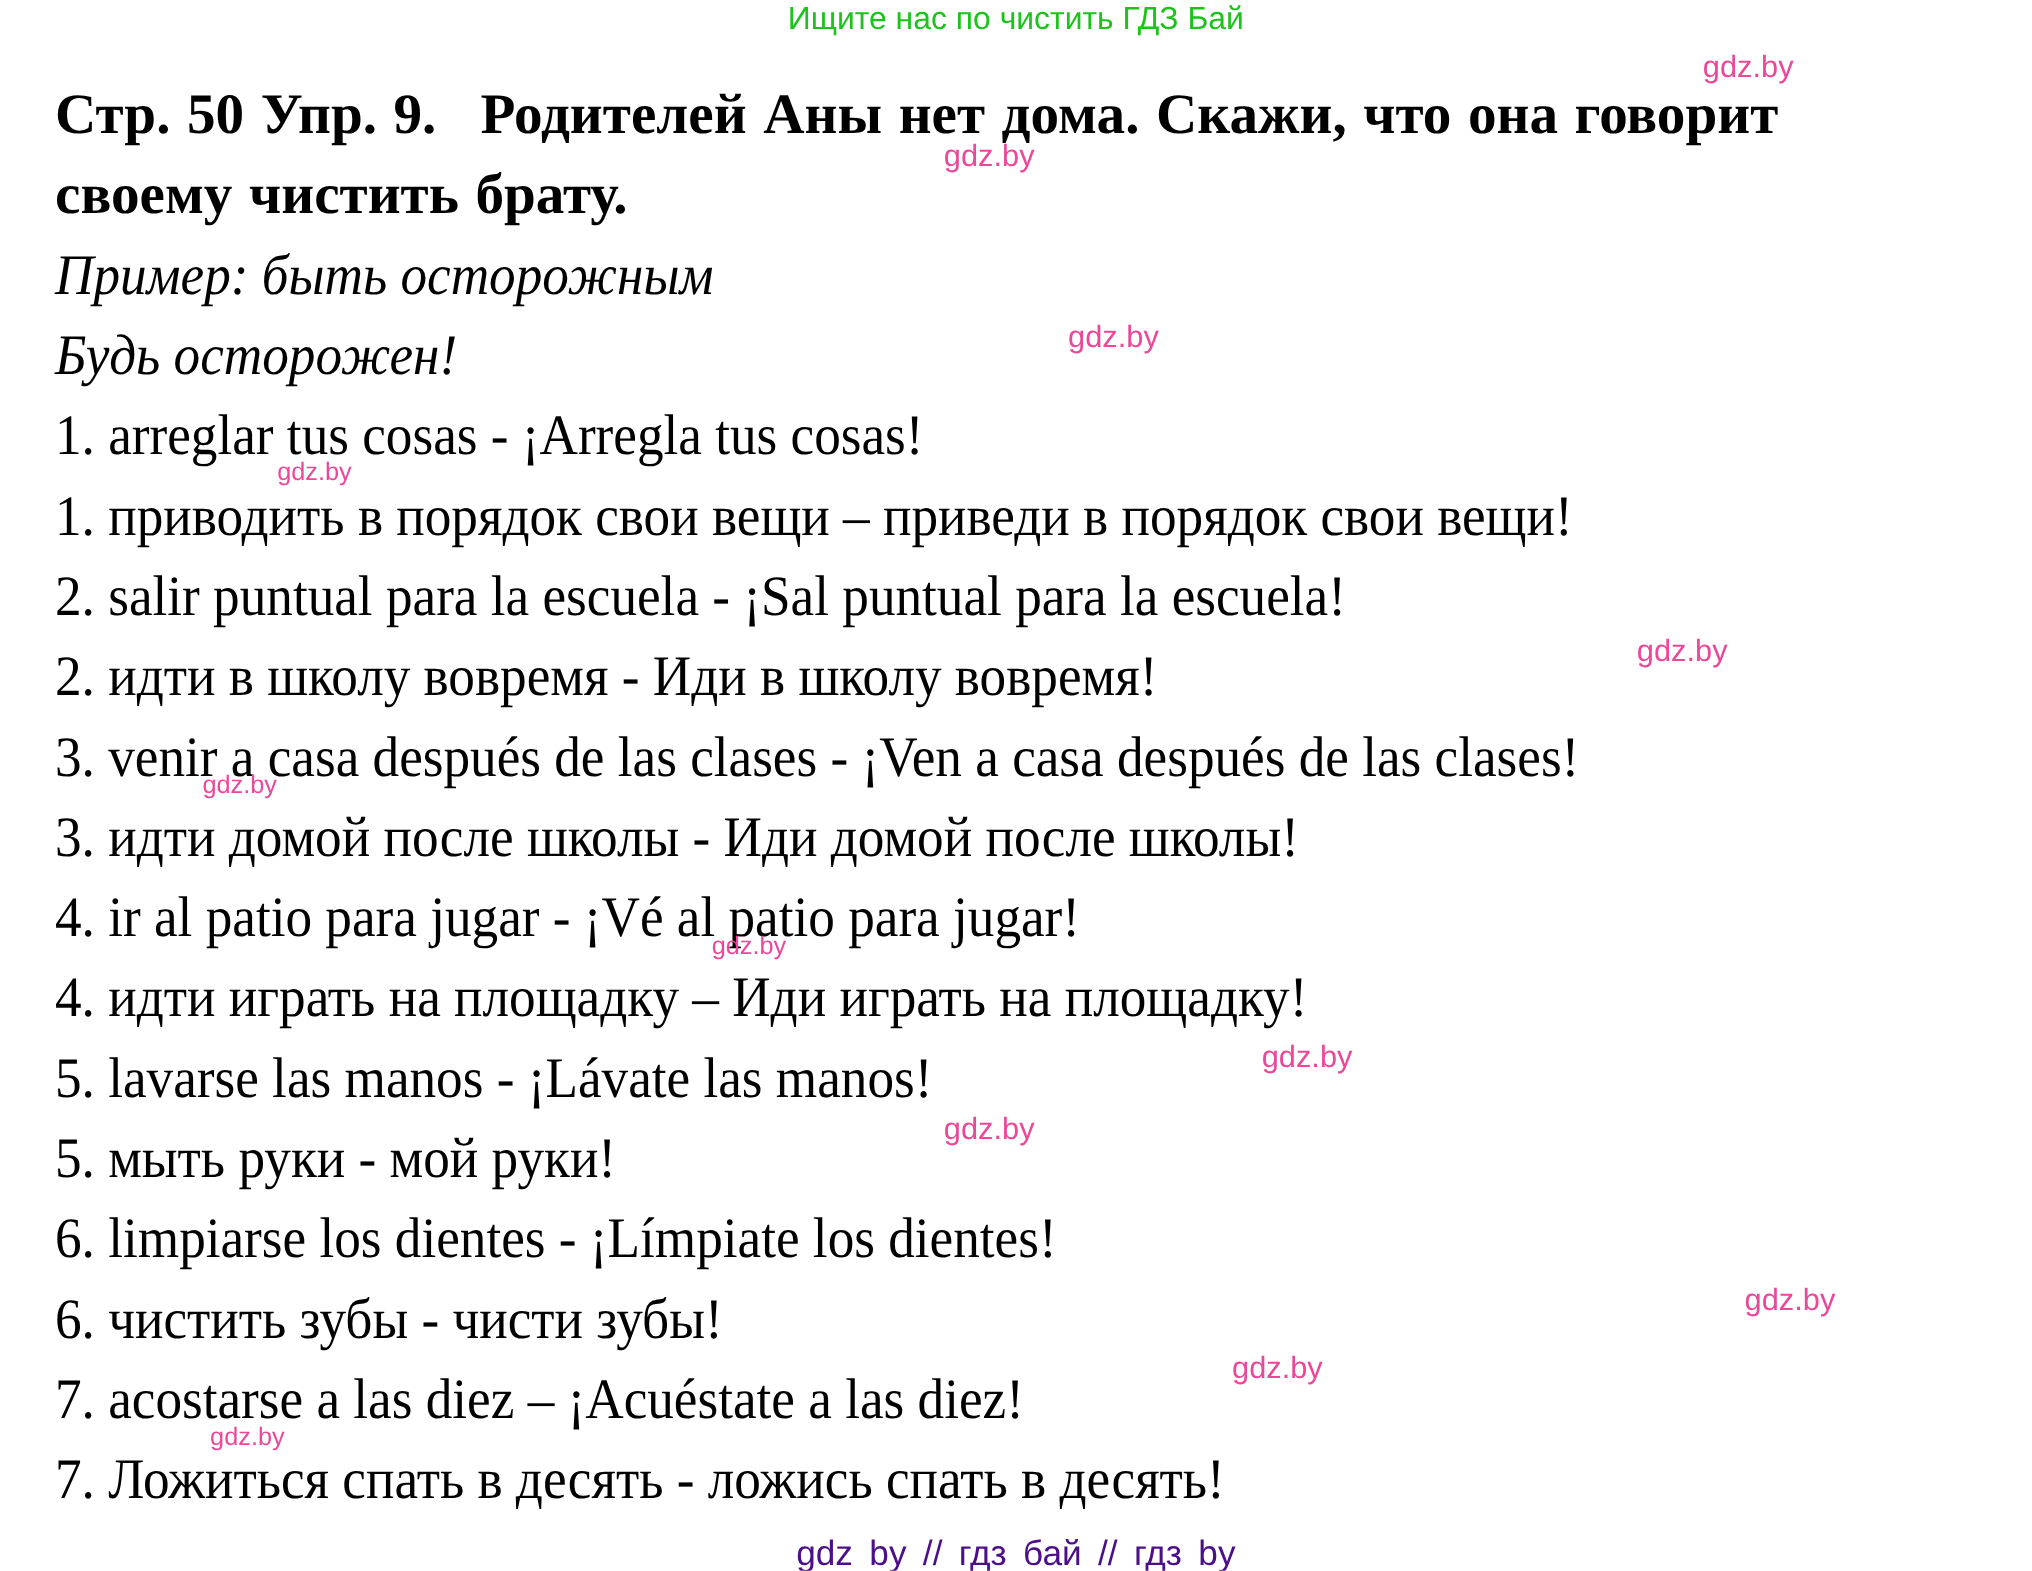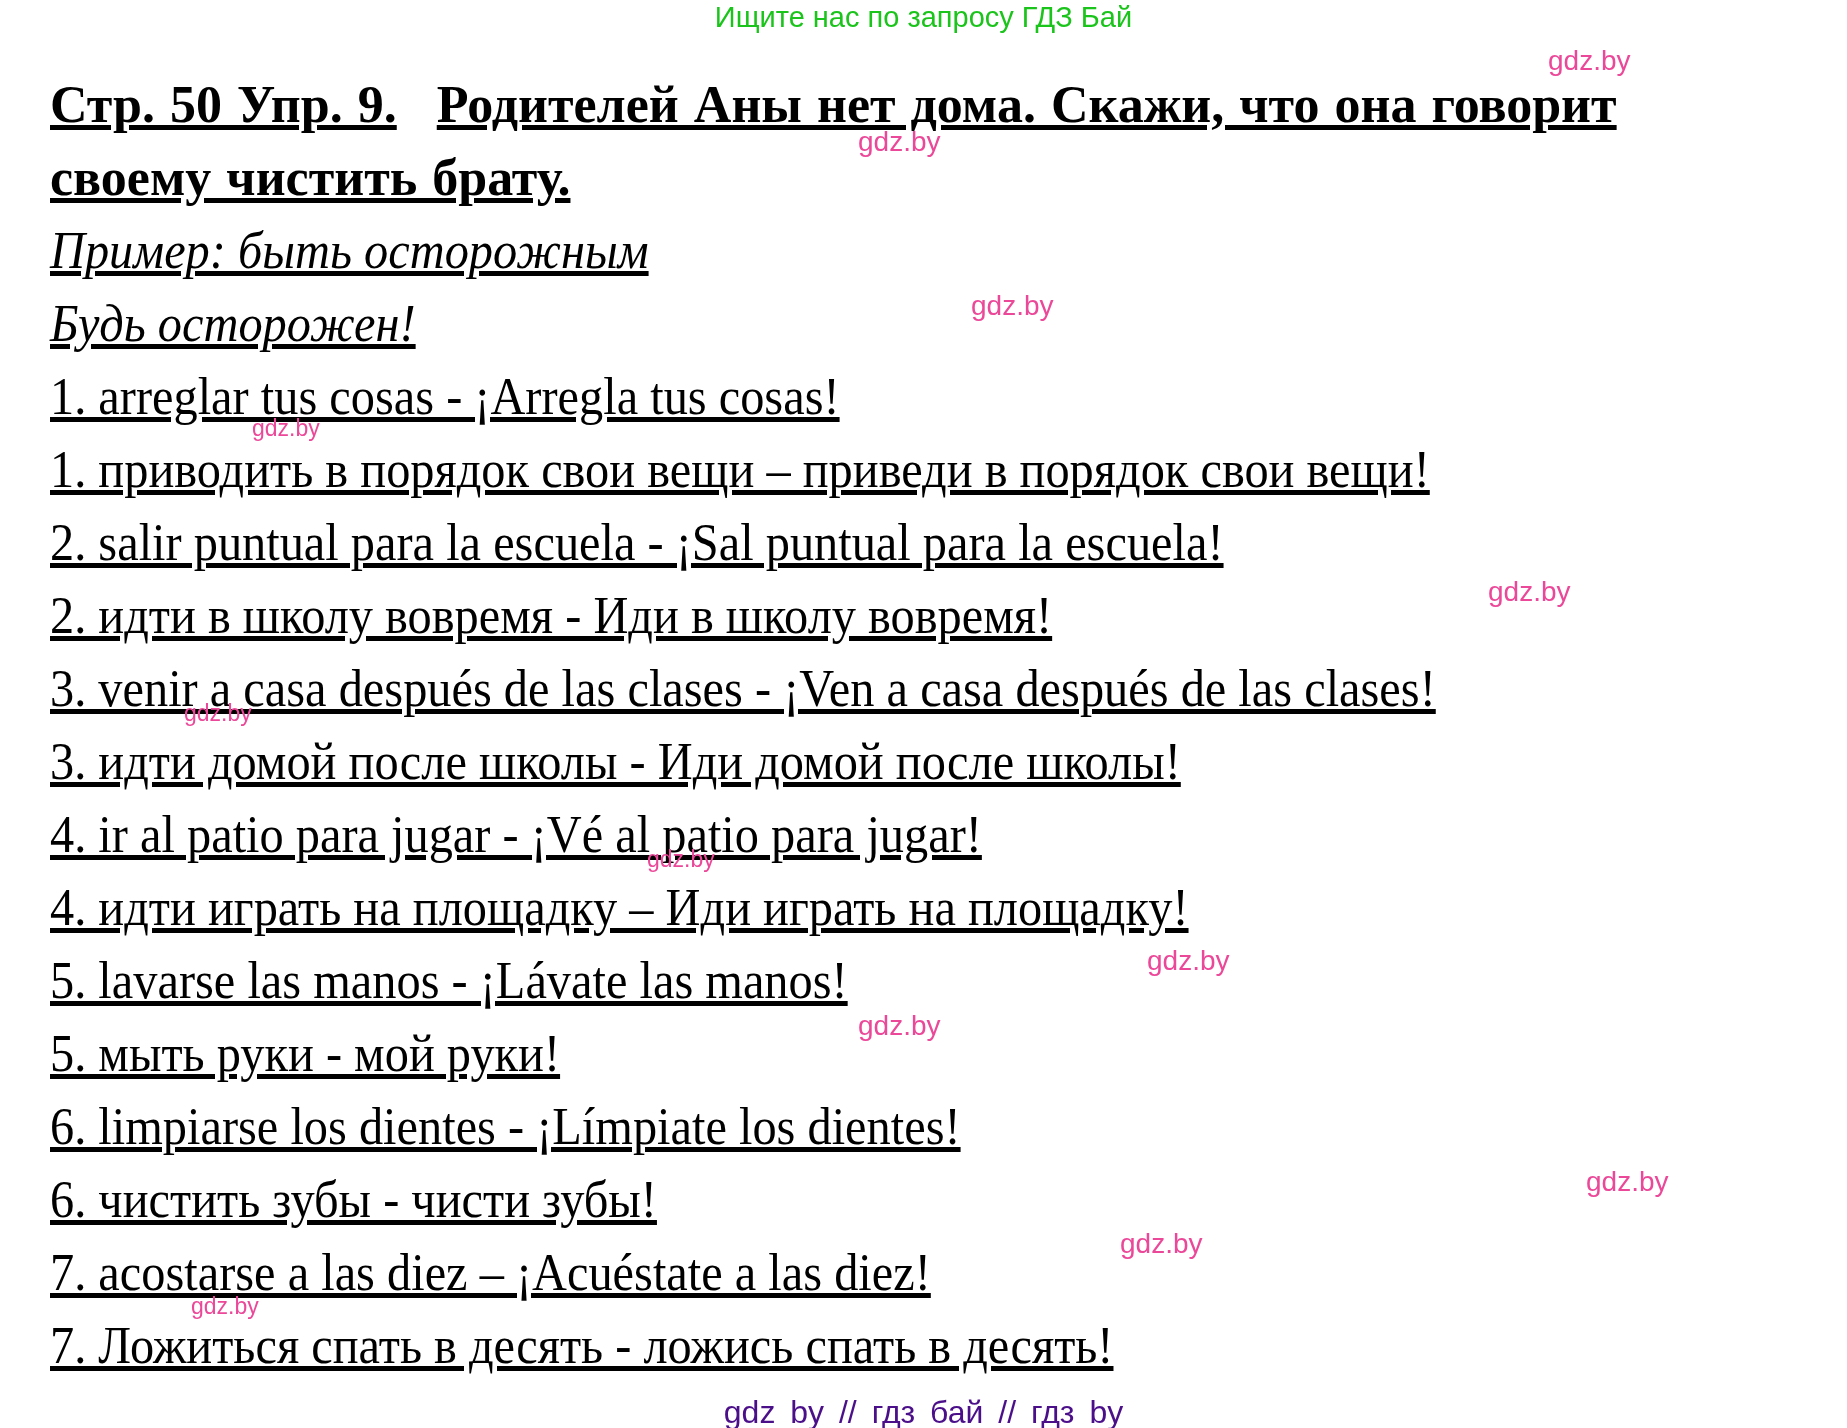--- a/index.html
+++ b/index.html
@@ -7,21 +7,20 @@
     .top-banner {
       position: absolute; left: 0; right: 0; top: 0; height: 34px;
       text-align: center; color: #1bc41b;
       font-family: "Liberation Sans", "DejaVu Sans", sans-serif;
       font-size: 29px; line-height: 34px;
     }
     .doc {
       position: absolute; left: 50px; top: 68px; width: 1790px;
       font-family: "Liberation Serif", "DejaVu Serif", serif;
       color: #000;
-      text-decoration: underline;
     }
     .heading {
       font-weight: bold; font-size: 52px; line-height: 73px; margin: 0;
       word-spacing: 2px;
     }
     .heading .gap { display: inline-block; width: 40px; }
     .line {
       font-size: 52px; line-height: 73px; margin: 0; white-space: nowrap;
       transform: scaleX(0.93); transform-origin: left center;
     }
@@ -35,21 +34,21 @@
     .footer {
       position: absolute; left: 0; right: 0; top: 1394px; text-align: center;
       color: #4b0f8a;
       font-family: "Liberation Sans", "DejaVu Sans", sans-serif;
       font-size: 32px; line-height: 36px; word-spacing: 6px;
     }
   </style>
 </head>
 <body>
 
-<div class="top-banner">Ищите нас по запросу ГДЗ Бай</div>
+<div class="top-banner">Ищите нас по чистить ГДЗ Бай</div>
 
 <div class="doc">
   <p class="heading">
     <span>Стр. 50 Упр. 9.</span><span class="gap"></span><span>Родителей Аны нет дома. Скажи, что она говорит</span>
   </p>
   <p class="heading">своему чистить брату.</p>
   <p class="line italic">Пример: быть осторожным</p>
   <p class="line italic">Будь осторожен!</p>
 
   <p class="line">1. arreglar tus cosas - ¡Arregla tus cosas!</p>

